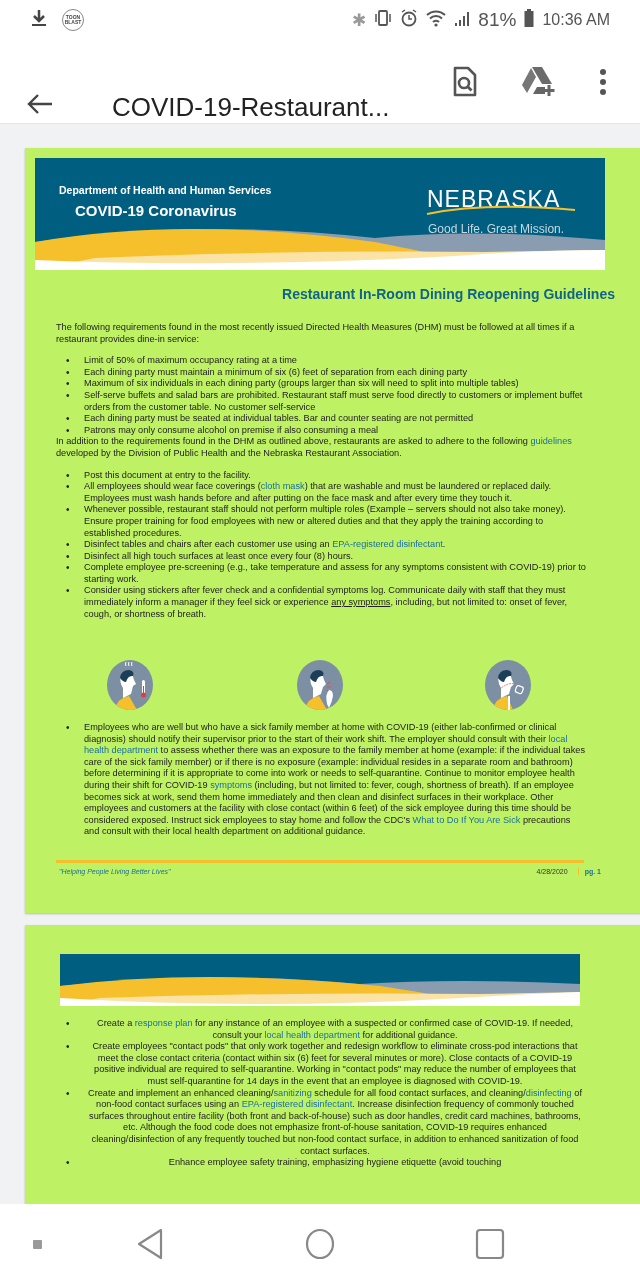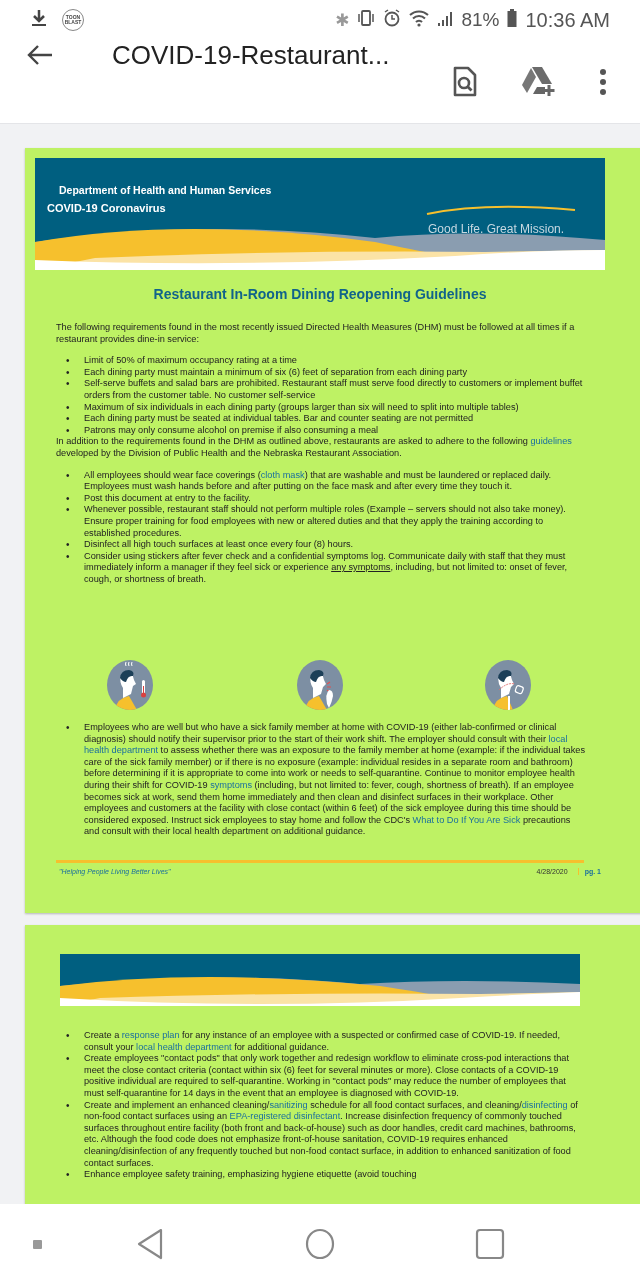--- a/index.html
+++ b/index.html
@@ -1,35 +1,35 @@
 <!DOCTYPE html>
 <html><head>
 <meta charset="utf-8">
 <style>
   * { box-sizing: border-box; margin: 0; padding: 0; }
   html, body { width: 640px; height: 1280px; overflow: hidden; background: #f1f2f4; font-family: "Liberation Sans", sans-serif; }
   .statusbar { position: absolute; left: 0; top: 0; width: 640px; height: 40px; background: #fff; display: flex; align-items: center; padding: 0 30px; color: #555; }
   .sb-left { display: flex; align-items: center; gap: 14px; }
   .sb-right { margin-left: auto; display: flex; align-items: center; gap: 8px; font-size: 19px; color: #555; }
   .toon { width: 22px; height: 22px; border-radius: 50%; border: 1px solid #888; font-size: 5px; display: flex; align-items: center; justify-content: center; color: #444; font-weight: bold; line-height: 5px; text-align: center; }
-  .appbar { position: absolute; left: 0; top: 40px; width: 640px; height: 84px; background: #fff; display: flex; align-items: flex-start; border-bottom: 1px solid #e4e5e8; }
+  .appbar { position: absolute; left: 0; top: 40px; width: 640px; height: 84px; background: #fff; display: flex; align-items: flex-end; border-bottom: 1px solid #e4e5e8; }
   .back { width: 40px; margin-left: 26px; font-size: 30px; color: #444; cursor: pointer; }
   .title { margin-left: 46px; font-size: 26px; color: #222; width: 300px; white-space: nowrap; overflow: hidden; }
   .ab-icon { position: absolute; cursor: pointer; color: #555; }
   .viewer { position: absolute; left: 0; top: 124px; width: 640px; height: 1080px; background: #f1f2f4; overflow: hidden; }
   .page { position: absolute; left: 25px; width: 618px; background: #bef264; box-shadow: 0 1px 2px rgba(0,0,0,0.25); }
   .p1 { top: 24px; height: 765px; }
   .p2 { top: 801px; height: 300px; }
   .banner { position: absolute; left: 10px; top: 10px; width: 570px; height: 112px; background: #005f80; overflow: hidden; }
   .banner .dept { position: absolute; left: 24px; top: 26px; color: #fff; font-size: 10.5px; font-weight: bold; }
-  .banner .covid { position: absolute; left: 12px; top: 44px; color: #fff; font-size: 11px; font-weight: bold; }
+  .banner .covid { position: absolute; left: 40px; top: 44px; color: #fff; font-size: 15px; font-weight: bold; }
   .banner .neb { position: absolute; left: 392px; top: 28px; color: #fff; font-size: 23px; letter-spacing: 1px; font-weight: normal; }
   .banner .tag { position: absolute; left: 393px; top: 64px; color: #c7d9e2; font-size: 12px; }
   .wave { position: absolute; left: 0; bottom: 0; width: 570px; height: 50px; }
-  .doc-title { position: absolute; left: 0; width: 590px; top: 138px; text-align: center; color: #11638a; font-weight: bold; font-size: 14px; }
+  .doc-title { position: absolute; left: 0; width: 590px; top: 138px; text-align: right; color: #11638a; font-weight: bold; font-size: 14px; }
   .body { position: absolute; left: 31px; width: 530px; font-size: 9.2px; line-height: 11.6px; color: #222; }
   .body ul { list-style: none; margin-left: 10px; }
   .body li { position: relative; padding-left: 18px; }
   .body li::before { content: "•"; position: absolute; left: 0; top: 0; font-size: 10px; }
   .lnk { color: #1a6f9e; cursor: pointer; }
   .ul { text-decoration: underline; }
   .icons { position: absolute; left: 0; top: 512px; width: 590px; height: 50px; }
   .icon-circle { position: absolute; width: 46px; height: 50px; border-radius: 50%; background: #7d8fa3; overflow: hidden; }
   .footer-line { position: absolute; left: 31px; top: 712px; width: 528px; height: 3px; background: #f6c02d; }
   .footer-left { position: absolute; left: 34px; top: 720px; font-size: 7px; font-style: italic; color: #1a6f9e; }
@@ -80,21 +80,21 @@
           <rect x="13" y="3" width="2" height="14" fill="#555"></rect>
         </svg>
     </span>
     <span>81%</span>
     <span>
       <svg width="10" height="20" viewBox="0 0 10 20">
           <rect x="3" y="1" width="4" height="2" fill="#555"></rect>
           <rect x="0.5" y="3" width="9" height="16" fill="#555"></rect>
         </svg>
     </span>
-    <span style="font-size:20px;">10:36 AM</span>
+    <span style="font-size:16px;">10:36 AM</span>
   </div>
 </div>
 
 <div class="appbar">
   <span class="back">
     <svg width="28" height="24" viewBox="0 0 28 24">
         <path d="M26 12H3M12 3L3 12l9 9" stroke="#444" stroke-width="2.4" fill="none"></path>
       </svg>
   </span>
   <span class="title">COVID-19-Restaurant...</span>
@@ -121,52 +121,55 @@
       </svg>
   </span>
 </div>
 
 <div class="viewer">
 
   <div class="page p1">
     <div class="banner">
       <div class="dept">Department of Health and Human Services</div>
       <div class="covid">COVID-19 Coronavirus</div>
+      <div class="neb">NEBRASKA</div>
       <svg style="position:absolute;left:390px;top:46px;" width="160" height="14" viewBox="0 0 160 14">
           <path d="M2 10 Q60 -2 150 6" stroke="#f6c02d" stroke-width="2" fill="none"></path>
         </svg>
       <div class="tag">Good Life. Great Mission.</div>
       <svg class="wave" viewBox="0 0 570 50" preserveAspectRatio="none">
         <path d="M0 22 Q160 -2 340 18 Q440 8 570 20 L570 50 L0 50 Z" fill="#8a9db0"></path>
         <path d="M0 22 Q150 -4 340 22 Q380 30 400 34 L400 50 L0 50Z" fill="#f6c02d"></path>
         <path d="M60 38 Q250 30 450 32 L570 30 L570 50 L0 50 Z" fill="#fbe3a6"></path>
         <path d="M0 40 Q200 48 420 36 Q500 30 570 30 L570 50 L0 50 Z" fill="#fff"></path>
       </svg>
     </div>
 
     <div class="doc-title">Restaurant In-Room Dining Reopening Guidelines</div>
 
     <div class="body" style="top:174px;">
       <p>The following requirements found in the most recently issued Directed Health Measures (DHM) must be followed at all times if a restaurant provides dine-in service:</p>
       <ul style="margin-top:10px;">
         <li>Limit of 50% of maximum occupancy rating at a time</li>
         <li>Each dining party must maintain a minimum of six (6) feet of separation from each dining party</li>
+        <li>Maximum of six individuals in each dining party (groups larger than six will need to split into multiple tables)</li>
         <li>Self-serve buffets and salad bars are prohibited. Restaurant staff must serve food directly to customers or implement buffet orders from the customer table. No customer self-service</li>
-        <li>Maximum of six individuals in each dining party (groups larger than six will need to split into multiple tables)</li>
         <li>Each dining party must be seated at individual tables. Bar and counter seating are not permitted</li>
         <li>Patrons may only consume alcohol on premise if also consuming a meal</li>
       </ul>
       <p style="margin-top:0;">
         <span>In addition to the requirements found in the DHM as outlined above, restaurants are asked to adhere to the following </span><span class="lnk">guidelines</span><span> developed by the Division of Public Health and the Nebraska Restaurant Association.</span>
       </p>
       <ul style="margin-top:10px;">
+        <li>Post this document at entry to the facility.</li>
         <li><span>All employees should wear face coverings (</span><span class="lnk">cloth mask</span><span>) that are washable and must be laundered or replaced daily. Employees must wash hands before and after putting on the face mask and after every time they touch it.</span></li>
-        <li>Post this document at entry to the facility.</li>
         <li>Whenever possible, restaurant staff should not perform multiple roles (Example – servers should not also take money). Ensure proper training for food employees with new or altered duties and that they apply the training according to established procedures.</li>
+        <li><span>Disinfect tables and chairs after each customer use using an </span><span class="lnk">EPA-registered disinfectant</span><span>.</span></li>
         <li>Disinfect all high touch surfaces at least once every four (8) hours.</li>
+        <li>Complete employee pre-screening (e.g., take temperature and assess for any symptoms consistent with COVID-19) prior to starting work.</li>
         <li><span>Consider using stickers after fever check and a confidential symptoms log. Communicate daily with staff that they must immediately inform a manager if they feel sick or experience </span><span class="ul">any symptoms</span><span>, including, but not limited to: onset of fever, cough, or shortness of breath.</span></li>
       </ul>
     </div>
 
     <div class="icons">
       <div class="icon-circle" style="left:82px;">
         <svg width="46" height="50" viewBox="0 0 46 50">
             <path d="M8 50 Q10 38 22 36 L30 50Z" fill="#f6c02d"></path>
             <path d="M16 38 L16 28 Q12 22 14 16 Q18 10 25 13 L27 20 L29 24 L26 26 L24 34Z" fill="#fff"></path>
             <path d="M13 18 Q14 10 22 10 Q28 11 26 16 Q21 15 19 22 Q16 22 13 18Z" fill="#1c3f58"></path>
@@ -212,21 +215,21 @@
 
   <div class="page p2">
     <div class="banner2">
       <svg style="position:absolute;left:0;bottom:0;" width="520" height="30" viewBox="0 0 520 30" preserveAspectRatio="none">
         <path d="M0 10 Q150 -6 300 8 Q400 2 520 8 L520 30 L0 30Z" fill="#8a9db0"></path>
         <path d="M0 10 Q140 -8 320 10 Q360 16 380 20 L380 30 L0 30Z" fill="#f6c02d"></path>
         <path d="M40 22 Q220 16 420 18 L520 16 L520 30 L0 30Z" fill="#fbe3a6"></path>
         <path d="M0 30 L0 22 Q200 34 400 22 Q470 18 520 16 L520 30Z" fill="#fff"></path>
       </svg>
     </div>
-    <div class="body" style="top:105px;">
+    <div class="body" style="top:93px;text-align:center;">
       <ul>
         <li><span>Create a </span><span class="lnk">response plan</span><span> for any instance of an employee with a suspected or confirmed case of COVID-19. If needed, consult your </span><span class="lnk">local health department</span><span> for additional guidance.</span></li>
         <li>Create employees "contact pods" that only work together and redesign workflow to eliminate cross-pod interactions that meet the close contact criteria (contact within six (6) feet for several minutes or more). Close contacts of a COVID-19 positive individual are required to self-quarantine. Working in "contact pods" may reduce the number of employees that must self-quarantine for 14 days in the event that an employee is diagnosed with COVID-19.</li>
         <li><span>Create and implement an enhanced cleaning/</span><span class="lnk">sanitizing</span><span> schedule for all food contact surfaces, and cleaning/</span><span class="lnk">disinfecting</span><span> of non-food contact surfaces using an </span><span class="lnk">EPA-registered disinfectant</span><span>. Increase disinfection frequency of commonly touched surfaces throughout entire facility (both front and back-of-house) such as door handles, credit card machines, bathrooms, etc. Although the food code does not emphasize front-of-house sanitation, COVID-19 requires enhanced cleaning/disinfection of any frequently touched but non-food contact surface, in addition to enhanced sanitization of food contact surfaces.</span></li>
         <li>Enhance employee safety training, emphasizing hygiene etiquette (avoid touching</li>
       </ul>
     </div>
   </div>
 </div>
 

